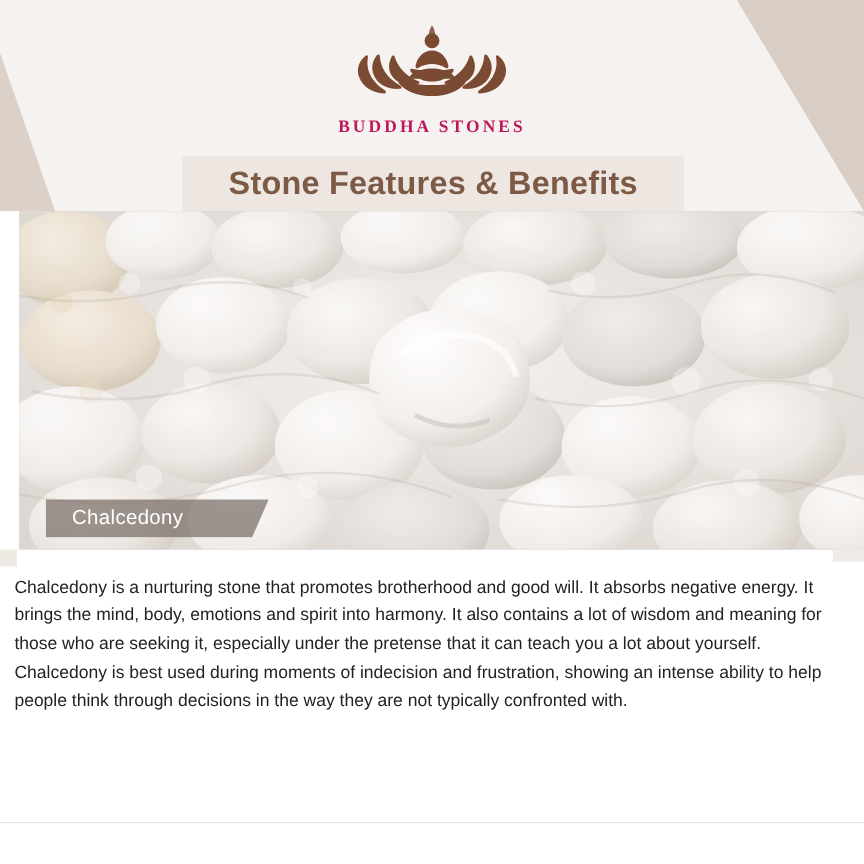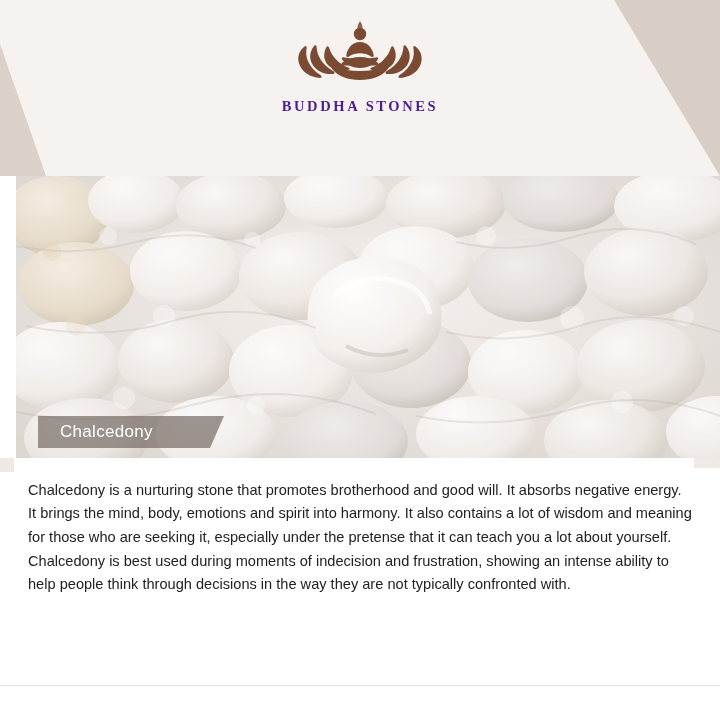--- a/index.html
+++ b/index.html
@@ -52,21 +52,21 @@
     top: 18px;
     display: flex;
     flex-direction: column;
     align-items: center;
   }
   .logo-mark { width: 148px; height: 74px; display: block; }
   .brand-name {
     margin-top: 6px;
     font-size: 14.5px;
     letter-spacing: 2.6px;
-    color: #4c1d95;
+    color: #be185d;
     font-weight: 700;
     font-family: "Liberation Serif", serif;
   }
 
   .title-band {
     position: absolute;
     left: 152px;
     top: 130px;
     width: 418px;
     height: 46px;
@@ -132,21 +132,21 @@
   .star { width: 25px; height: 25px; display: inline-block; }
   .benefit-text {
     font-size: 24px;
     color: #8d8079;
     font-weight: 700;
     font-family: "Liberation Sans", sans-serif;
   }
 
   
   .body-text {
-    padding: 6px 28px 0 28px;
+    padding: 6px 28px 0 12px;
     font-size: 14.6px;
     line-height: 1.62;
     color: #222222;
     text-align: left;
   }
 
   .side-strip-left {
     position: absolute;
     left: 0;
     top: 458px;
@@ -200,20 +200,23 @@
           <path d="M86 52 c8 2 15 0.5 20 -5 c4.5 -5 4.8 -11.5 1.8 -17.6 c-0.9 -1.8 -2.3 -1.6 -2.9 0.3 c-2.3 7.5 -8.2 15.4 -19.6 20 c-1.6 0.7 -1.3 1.8 0.7 2.3 z"></path>
           <path d="M101 56 c9 0.6 16.5 -2.8 20.5 -9.5 c3.6 -6 2.8 -12.8 -1.4 -18.2 c-1.3 -1.6 -2.6 -1.1 -2.7 0.9 c-0.5 8 -5 17.2 -16.8 24 c-1.7 1 -1.5 2.6 0.4 2.8 z"></path>
           <path d="M114 60 c10 -0.6 17.6 -5.8 20.6 -13.4 c2.6 -6.6 0.6 -13.3 -4.8 -17.8 c-1.6 -1.4 -2.8 -0.6 -2.4 1.4 c1.6 8.2 -1.2 18.5 -13.8 26.9 c-1.8 1.2 -1.5 3 0.4 2.9 z"></path>
 
           <path d="M74 62 c-12 0 -22 -4 -27.5 -10.5 c-1.3 -1.6 -0.4 -2.9 1.6 -2.3 c8.3 2.5 17 3.7 25.9 3.7 c8.9 0 17.6 -1.2 25.9 -3.7 c2 -0.6 2.9 0.7 1.6 2.3 C96 58 86 62 74 62 z"></path>
         </g>
       </svg>
       <div class="brand-name">BUDDHA STONES</div>
     </div>
 
+    <div class="title-band">
+      <div class="title-text">Stone Features &amp; Benefits</div>
+    </div>
   </div>
 
   <div class="hero">
     <svg class="hero-img" viewBox="0 0 720 282" preserveAspectRatio="none">
       <defs>
         <radialGradient id="gStone" cx="50%" cy="45%" r="70%">
           <stop offset="0%" stop-color="#f4f0ec"></stop>
           <stop offset="100%" stop-color="#d8d2cc"></stop>
         </radialGradient>
         <radialGradient id="gChunk" cx="35%" cy="30%" r="75%">

